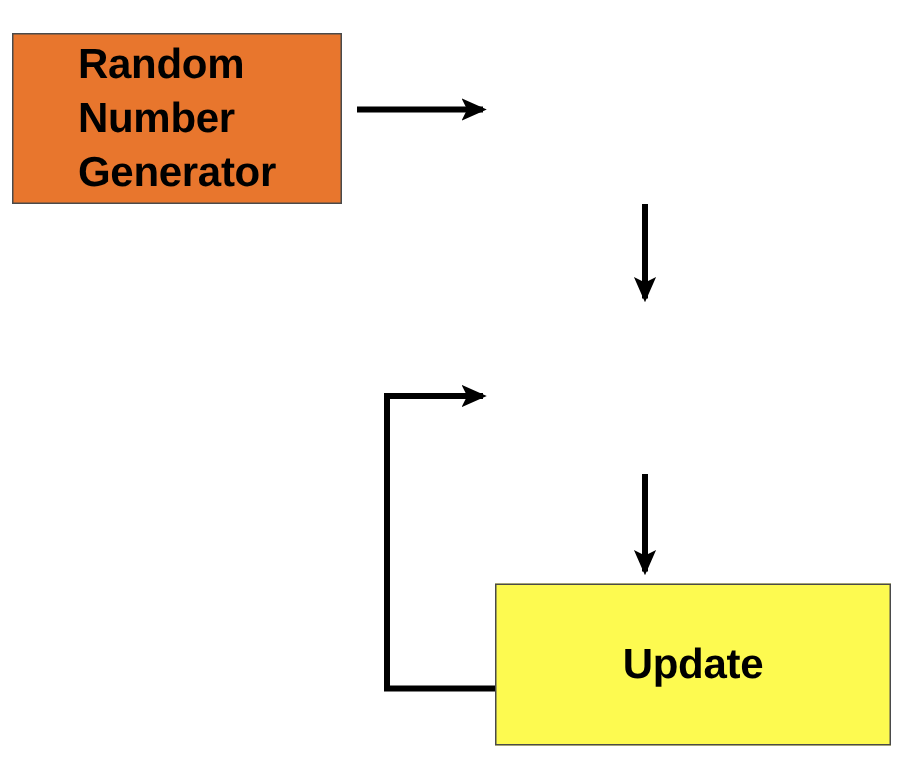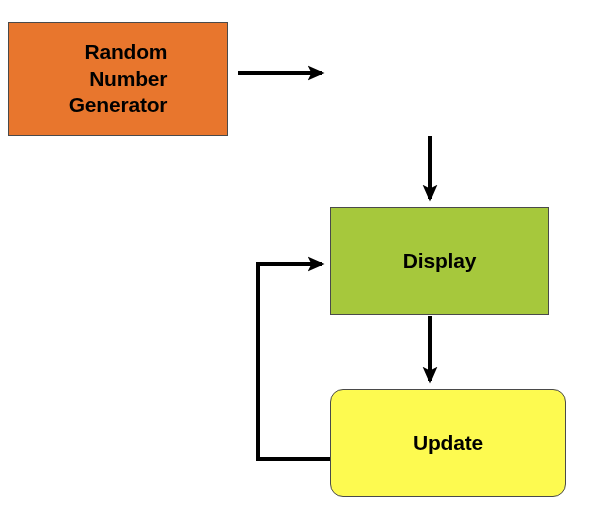--- a/index.html
+++ b/index.html
@@ -17,24 +17,24 @@
     background: #ffffff;
     overflow: hidden;
   }
   .node {
     position: absolute;
     box-sizing: border-box;
     border: 1.5px solid #4a4a4a;
     display: flex;
     align-items: center;
     justify-content: center;
-    text-align: right;
+    text-align: left;
     color: #000000;
     font-weight: bold;
-    font-size: 21px;
+    font-size: 28px;
     line-height: 1.28;
     letter-spacing: -0.2px;
     font-family: "Liberation Sans", sans-serif;
     white-space: pre-line;
   }
   #node-rng {
     left: 8px;
     top: 22px;
     width: 220px;
     height: 114px;
@@ -77,23 +77,22 @@
 </head>
 <body>
 
 <div id="canvas" style="background: rgb(255, 255, 255);">
 
   <div class="node" id="node-rng" style="left: 8px; top: 22px; width: 220px; height: 114px; background: rgb(232, 118, 45); border-color: rgb(74, 74, 74); color: rgb(0, 0, 0);">Random
 Number
 Generator</div>
 
 
-  <div class="node" id="node-display" style="left: 330px; top: 207px; width: 219px; height: 108px; background: rgb(166, 200, 60); border-color: rgb(74, 74, 74); color: rgb(0, 0, 0);">Display</div>
 
-  <div class="node" id="node-update" style="left: 330px; top: 389px; width: 236px; height: 108px; background: rgb(253, 250, 80); border-color: rgb(74, 74, 74); color: rgb(0, 0, 0); border-radius: 13px;">Update</div>
+  <div class="node" id="node-update" style="left: 330px; top: 389px; width: 264px; height: 108px; background: rgb(253, 250, 80); border-color: rgb(74, 74, 74); color: rgb(0, 0, 0);">Update</div>
 
   <svg class="edge-svg" viewBox="0 0 607 507">
     <defs>
       <marker id="arrow" viewBox="0 0 10 10" refX="8.5" refY="5" markerWidth="4.2" markerHeight="4.2" orient="auto-start-reverse">
         <path d="M 0 0.6 L 10 5 L 0 9.4 L 2.2 5 Z" class="edge-head"></path>
       </marker>
     </defs>
 
     <path class="edge-path" id="edge-rng-to-emit" marker-end="url(#arrow)" d="M 238 73 L 322 73" style="stroke: rgb(0, 0, 0);"></path>
 

